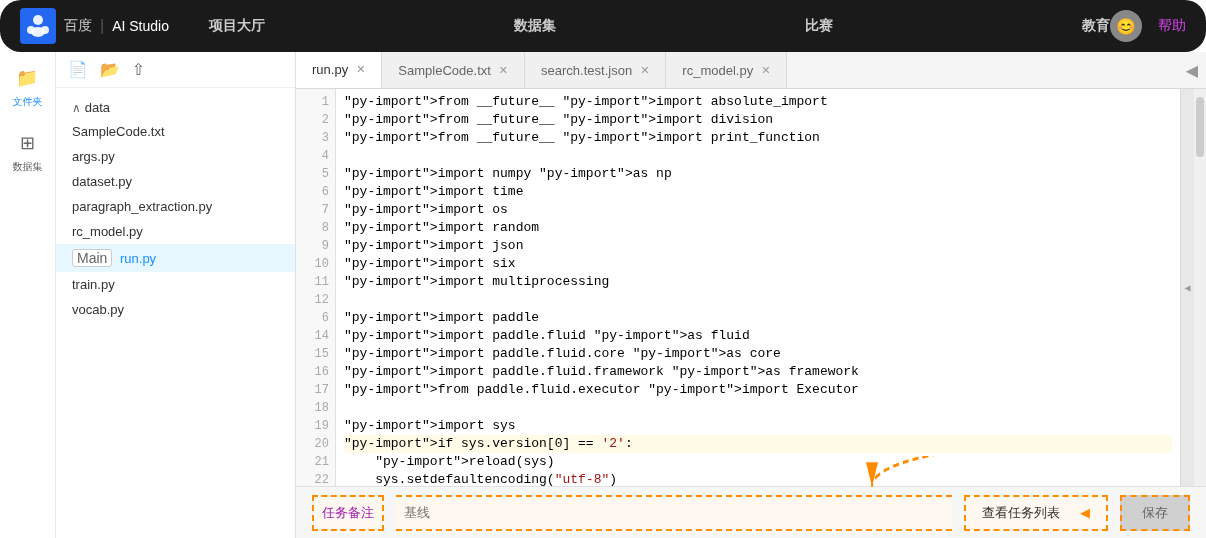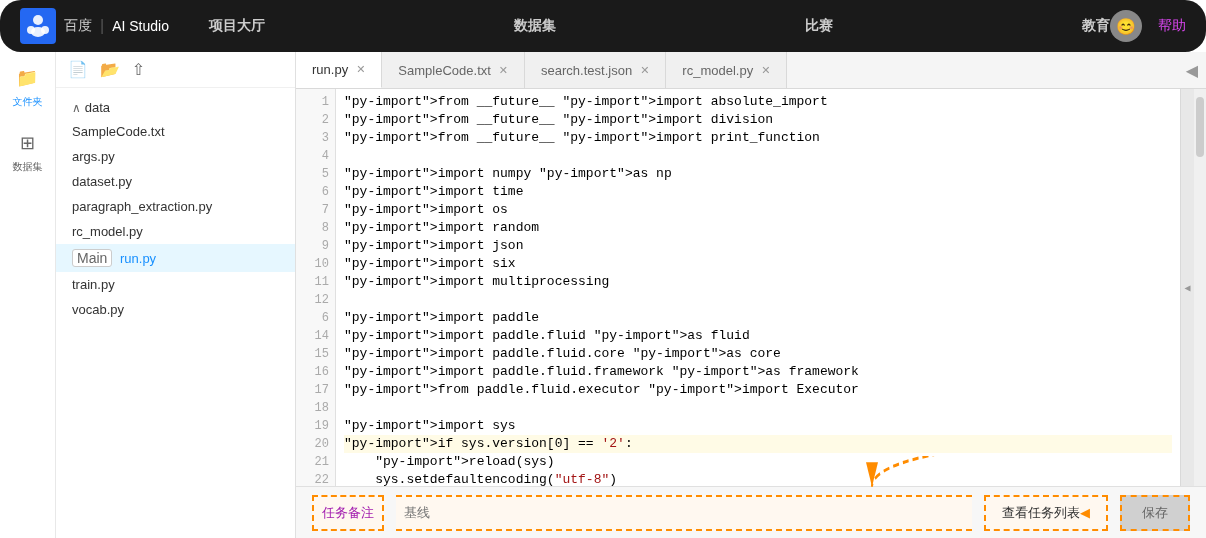--- a/index.html
+++ b/index.html
@@ -311,21 +311,21 @@
     .view-task-btn {
       height: 36px;
       padding: 0 16px;
       background: #fff8f0;
       border: 2px dashed #ff8c00;
       color: #333;
       font-size: 13px;
       cursor: pointer;
       display: flex;
       align-items: center;
-      gap: 0;
+      gap: 20px;
       white-space: nowrap;
     }
     .save-btn {
       height: 36px;
       padding: 0 20px;
       background: #d0d0d0;
       border: 2px dashed #ff8c00;
       color: #666;
       font-size: 13px;
       cursor: pointer;

